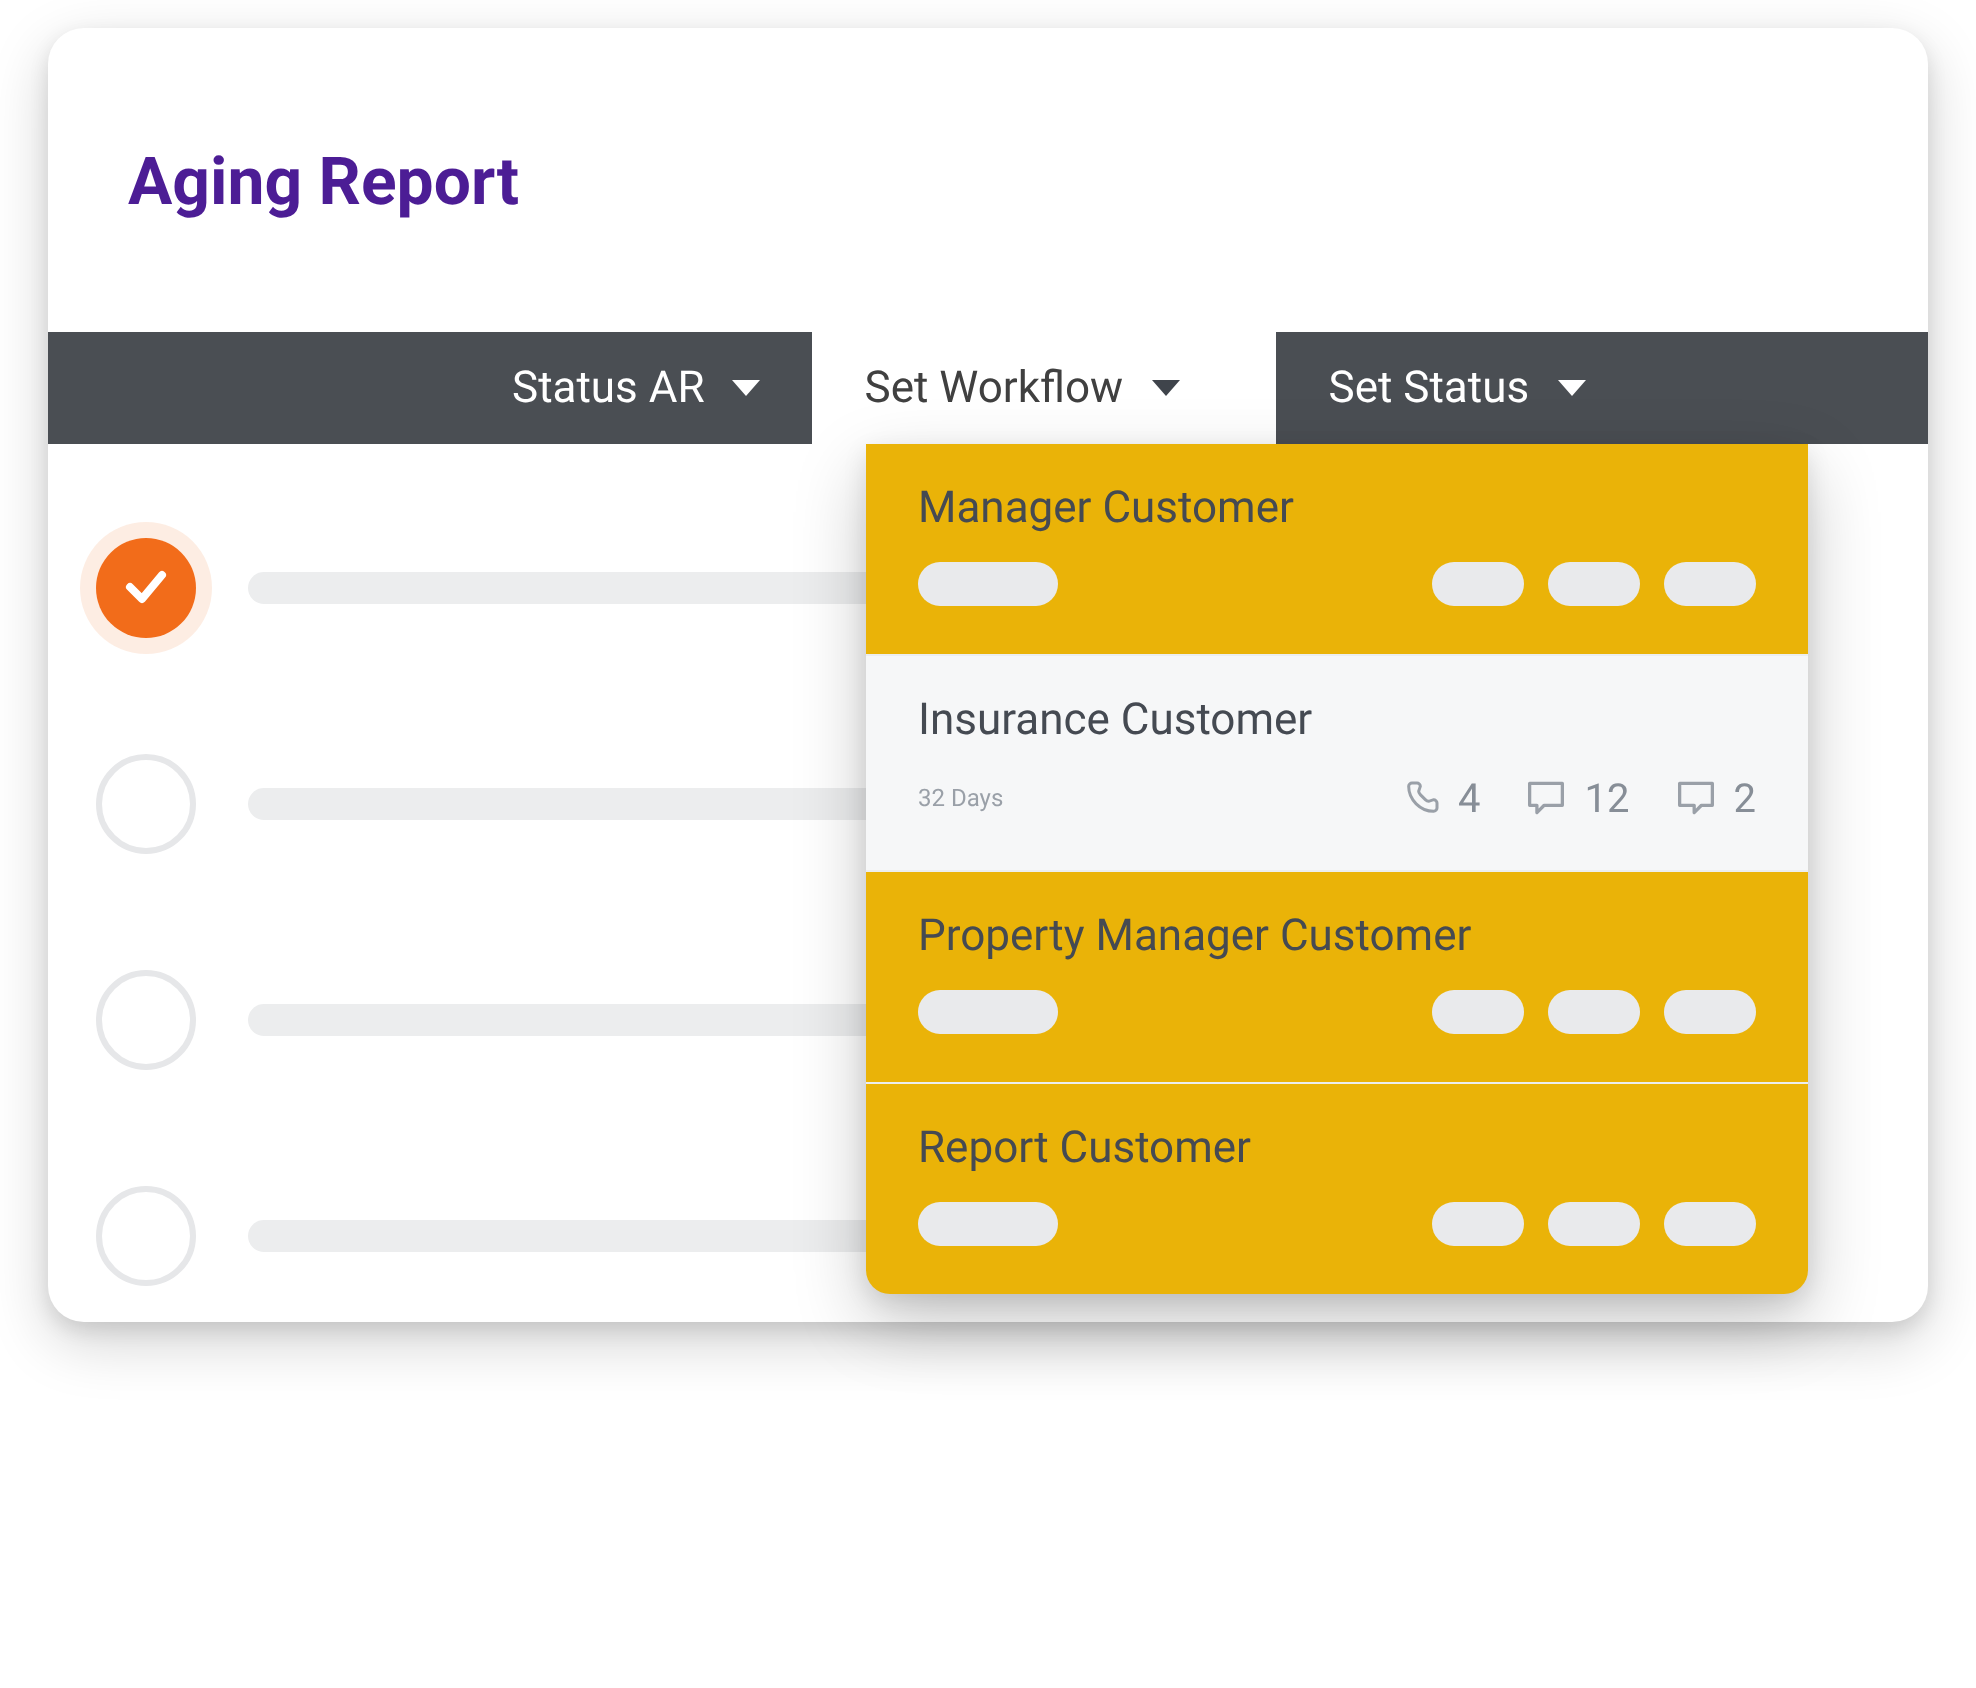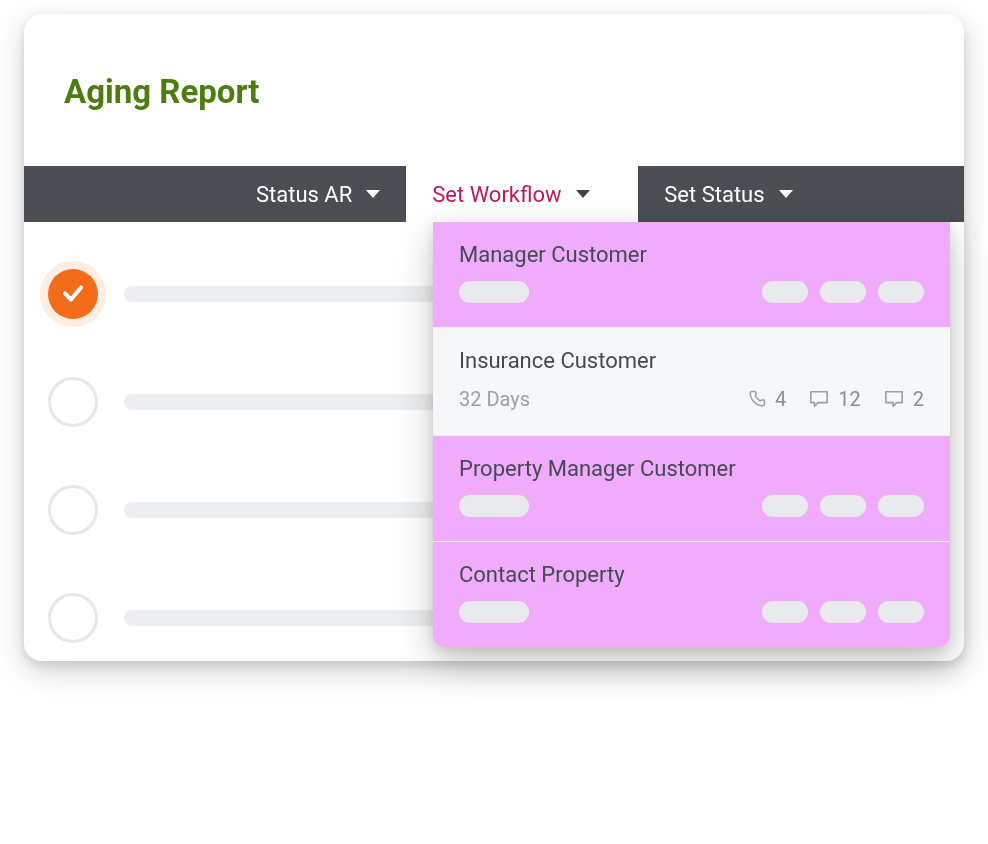--- a/index.html
+++ b/index.html
@@ -20,21 +20,21 @@
     background: #fff;
     border-radius: 18px;
     box-shadow: 0 10px 30px rgba(0,0,0,0.18), 0 4px 10px rgba(0,0,0,0.10);
   }
   .page-title {
     position: absolute;
     left: 40px;
     top: 58px;
     font-size: 33px;
     font-weight: 700;
-    color: #4d7c0f;
+    color: #4c1d95;
   }
   .toolbar {
     position: absolute;
     left: 0;
     right: 0;
     top: 152px;
     height: 56px;
     background: #4a4e53;
     display: flex;
     align-items: center;
@@ -46,21 +46,21 @@
     align-items: center;
     gap: 14px;
     padding: 0 26px;
     color: #fff;
     font-size: 22px;
     cursor: pointer;
     white-space: nowrap;
   }
   .toolbar-btn.light {
     background: #fff;
-    color: #be185d;
+    color: #404040;
   }
   .toolbar-btn.light .tri { border-top-color: #3f444b; }
   .tri {
     width: 0; height: 0;
     border-left: 7px solid transparent;
     border-right: 7px solid transparent;
     border-top: 8px solid #fff;
   }
   .rows {
     position: absolute;
@@ -97,22 +97,22 @@
     border-radius: 8px;
     background: #ecedee;
     flex: 1;
   }
 
   
   .dropdown {
     position: absolute;
     left: 433px;
     top: 222px;
-    width: 517px;
-    background: #f0abfc;
+    width: 471px;
+    background: #eab308;
     border-radius: 0 0 12px 12px;
     box-shadow: 0 14px 36px rgba(0,0,0,0.22), 0 4px 12px rgba(0,0,0,0.10);
     overflow: hidden;
   }
   .dd-item {
     padding: 20px 26px 24px 26px;
     border-bottom: 1px solid #eceeef;
   }
   .dd-item:last-child { border-bottom: none; }
   .dd-item.hover { background: #f6f7f8; }
@@ -128,21 +128,21 @@
   .pill {
     height: 22px;
     border-radius: 11px;
     background: #e9eaec;
   }
   .pill.big { width: 70px; }
   .pill.sm { width: 46px; }
   .pill.sm + .pill.sm { margin-left: 12px; }
   .spacer { flex: 1; }
   .sub {
-    font-size: 20px;
+    font-size: 12px;
     color: #9aa0a8;
   }
   .stat {
     display: flex;
     align-items: center;
     gap: 8px;
     color: #878e97;
     font-size: 20px;
     margin-left: 22px;
   }
@@ -239,21 +239,21 @@
       <div class="pill big"></div>
       <div class="spacer"></div>
       <div class="pill sm"></div>
       <div class="pill sm"></div>
       <div class="pill sm"></div>
     </div>
   </div>
 
 
   <div class="dd-item">
-    <div class="dd-title">Contact Property</div>
+    <div class="dd-title">Report Customer</div>
     <div class="dd-line">
       <div class="pill big"></div>
       <div class="spacer"></div>
       <div class="pill sm"></div>
       <div class="pill sm"></div>
       <div class="pill sm"></div>
     </div>
   </div>
 
 </div>

